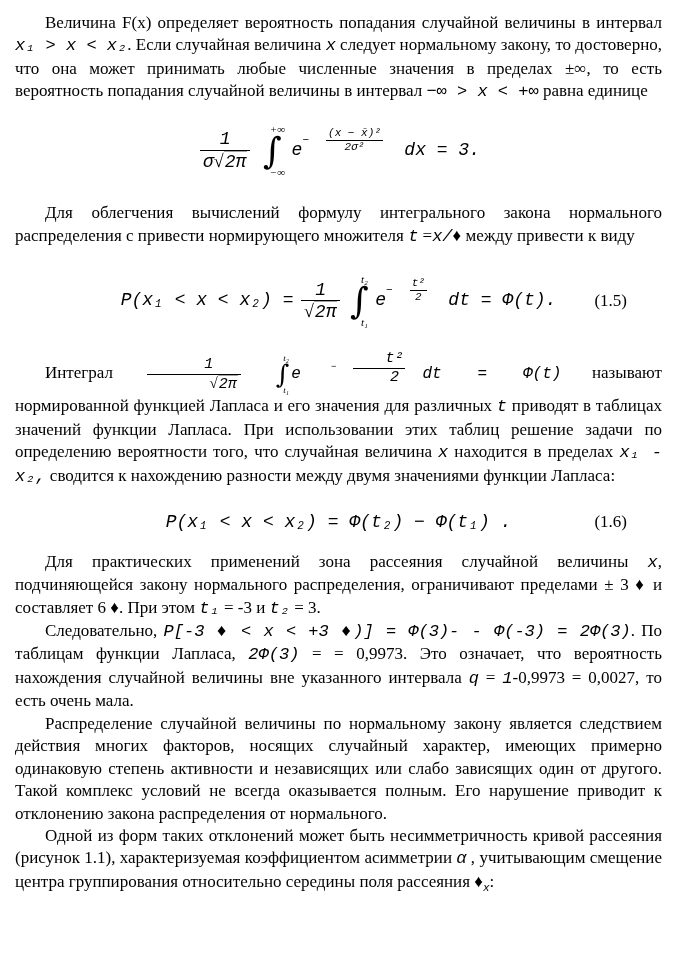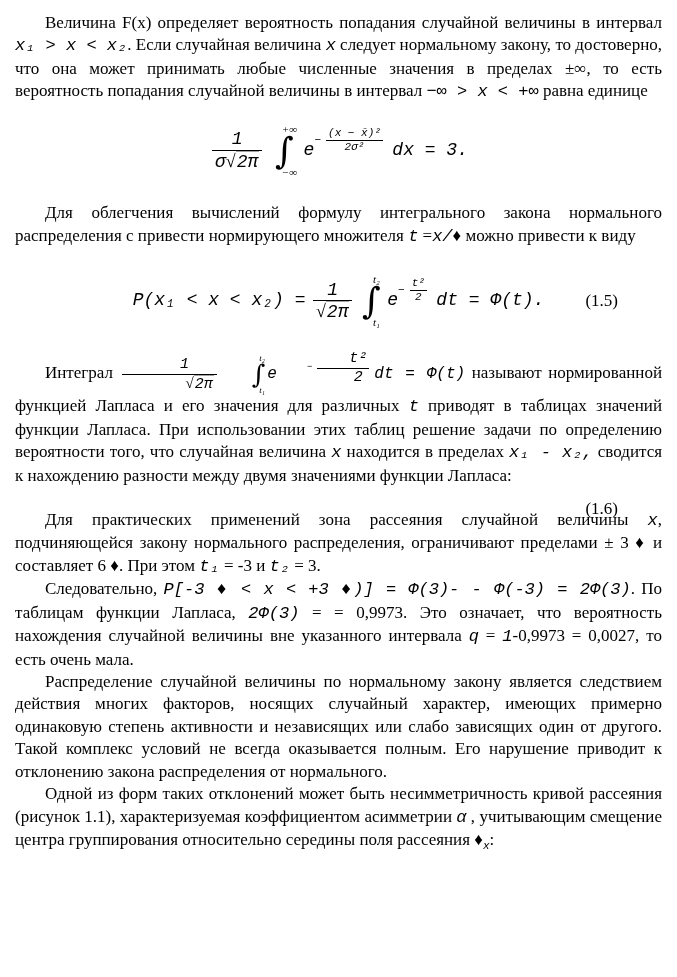--- a/index.html
+++ b/index.html
@@ -17,34 +17,34 @@
   sub{font-size:11px;line-height:0;}
   
   .formula-block{
     position:relative;text-align:center;text-indent:0;
     font-size:18px;white-space:nowrap;
   }
   .f1{margin:20px 0 24px 0;}
   .f15{margin:26px 0 22px 0;}
   .f16{margin:22px 0 16px 0;}
   .eqnum{
-    position:absolute;right:44px;top:50%;transform:translateY(-50%);
+    position:absolute;right:35px;top:50%;transform:translateY(-50%);
     font-style:normal;font-size:17px;
   }
   .frac{display:inline-block;vertical-align:middle;text-align:center;line-height:1.15;margin:0 3px;}
   .frac .num{display:block;padding:0 3px;}
   .frac .den{display:block;border-top:1px solid #000;padding:0 3px;}
   .sqrt{display:inline-block;}
   .sqrt .rad{font-style:normal;}
   .sqrt .sqrtbar{border-top:1px solid #a3a3a3;padding:0 1px;}
   .integral{display:inline-flex;flex-direction:column;align-items:center;vertical-align:middle;line-height:1;margin:0 2px;}
   .int-lim{font-size:11px;font-style:italic;line-height:1;margin-left:10px;}
   .int-sign{font-size:36px;line-height:0.9;font-family:"DejaVu Serif",serif;font-style:normal;}
   .expfrac{display:inline-flex;align-items:center;vertical-align:12px;font-size:11px;line-height:1.1;}
-  .expfrac .frac{margin:0 5px;text-align:center;}
+  .expfrac .frac{margin:0 17px;text-align:center;}
   .expfrac .frac .num,.expfrac .frac .den{padding:0 2px;}
   
   .math-inline{white-space:nowrap;font-size:16px;}
   .math-inline .frac{font-size:15px;}
   .math-inline .int-sign{font-size:26px;}
   .math-inline .int-lim{font-size:9px;margin-left:7px;}
   .math-inline .expfrac{vertical-align:9px;font-size:9px;}
 </style>
 </head>
 <body>
@@ -64,21 +64,21 @@
   <span class="it">e</span><span class="expfrac">
       <span class="it">−</span>
       <span class="frac">
         <span class="num it">(x − x̄)²</span>
         <span class="den it">2σ²</span>
       </span>
     </span>
   <span class="it">dx = 3.</span>
 </div>
 
-<p class="para"><span>Для облегчения вычислений формулу интегрального закона нормального распределения с привести нормирующего множителя </span><span class="it">t</span><span> =</span><span class="it">x/</span><span>♦</span><span> можно привести к виду</span></p>
+<p class="para"><span>Для облегчения вычислений формулу интегрального закона нормального распределения с привести нормирующего множителя </span><span class="it">t</span><span> =</span><span class="it">x/</span><span>♦</span><span> между привести к виду</span></p>
 
 <div class="formula-block f15">
   <span class="it">P(x₁ &lt; x &lt; x₂) =</span>
   <span class="frac">
     <span class="num it">1</span>
     <span class="den"><span class="sqrt"><span class="rad">√</span><span class="sqrtbar it">2π</span></span></span>
   </span>
   <span class="integral">
     <span class="int-lim">t₂</span>
     <span class="int-sign">∫</span>
@@ -103,19 +103,20 @@
       </span><span class="it">e</span><span class="expfrac">
         <span class="it">−</span>
         <span class="frac">
           <span class="num it">t²</span>
           <span class="den it">2</span>
         </span>
       </span><span class="it">dt = Φ(t)</span></span><span><span> называют нормированной функцией Лапласа и его значения для различных </span><span class="it">t</span><span> приводят в таблицах значений функции Лапла­са. При использовании этих таблиц решение задачи по определению вероятно­сти того, что случайная величина </span><span class="it">x</span><span> находится в пределах </span><span class="it">x₁ - x₂,</span><span> сводится к на­хождению разности между двумя значениями функции Лапласа:</span></span>
 </p>
 
 <div class="formula-block f16">
+  <span class="it">P(x₁ &lt; x &lt; x₂) = Φ(t₂) − Φ(t₁) .</span>
   <span class="eqnum">(1.6)</span>
 </div>
 
 <p class="para"><span>Для практических применений зона рассеяния случайной величины </span><span class="it">x</span><span>, подчиняющейся закону нормального распределения, ограничивают пределами ± 3 ♦ и составляет 6 ♦. При этом </span><span class="it">t₁</span><span> = -3 и </span><span class="it">t₂</span><span> = 3.</span></p>
 <p class="para"><span>Следовательно, </span><span class="it">P[-3 ♦ &lt; x &lt; +3 ♦)] =  Φ(3)- - Φ(-3) = 2Φ(3)</span><span>. По таблицам функции Лапласа, </span><span class="it">2Φ(3)</span><span> = = 0,9973. Это означает, что вероятность нахождения случайной величины вне указанного интервала </span><span class="it">q</span><span> = </span><span class="it">1</span><span>-0,9973 = 0,0027, то есть очень мала.</span></p>
 <p class="para"><span>Распределение случайной величины по нормальному закону является следствием действия многих факторов, носящих случайный характер, имеющих примерно одинаковую степень активности и независящих или слабо зависящих один от другого. Такой комплекс условий не всегда оказывается полным. Его нарушение приводит к отклонению закона распределения от нормального.</span></p>
 <p class="para"><span>Одной из форм таких отклонений может быть несимметричность кривой рассеяния (рисунок 1.1), характеризуемая коэффициентом асимметрии </span><span class="it">α</span><span> , учи­тывающим смещение центра группирования  относительно середины поля рас­сеяния </span><span>♦</span><sub class="it">x</sub><span>:</span></p>
 
 </body></html>

